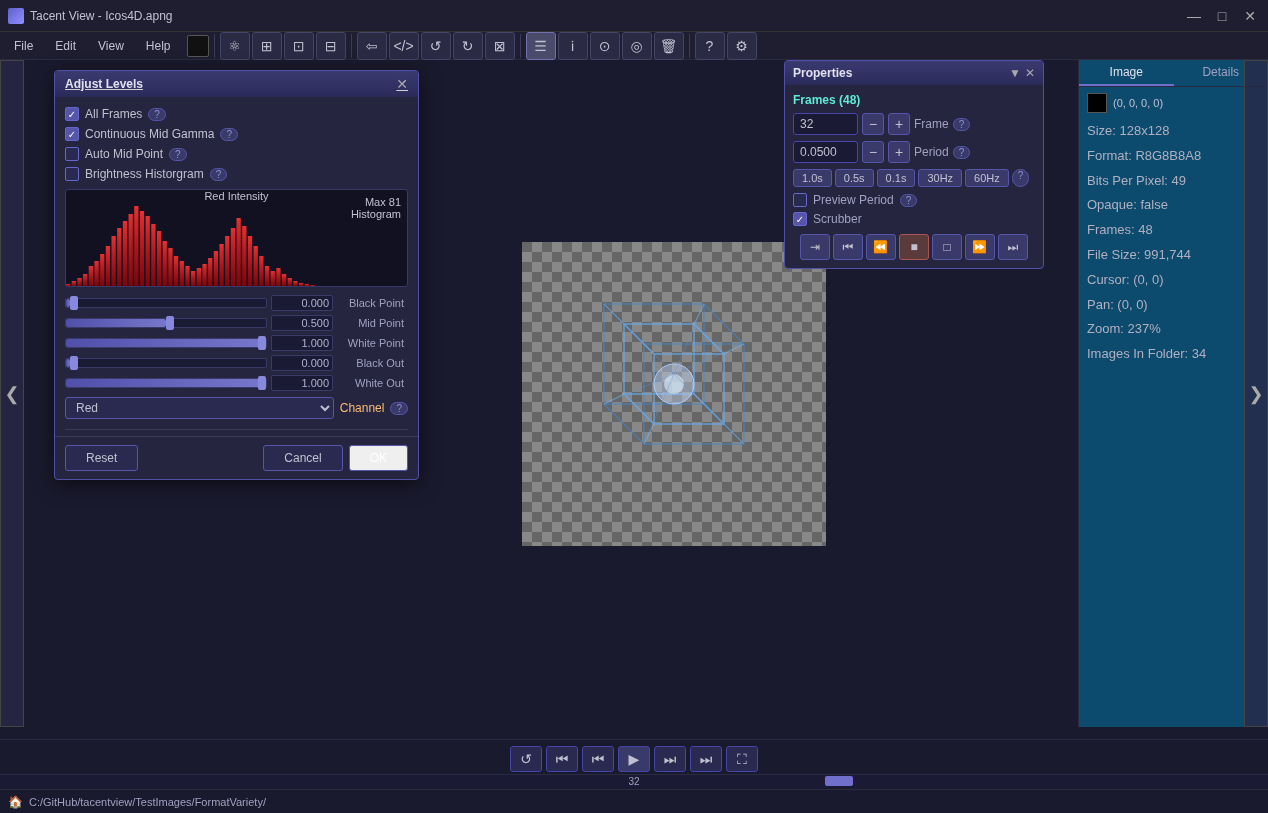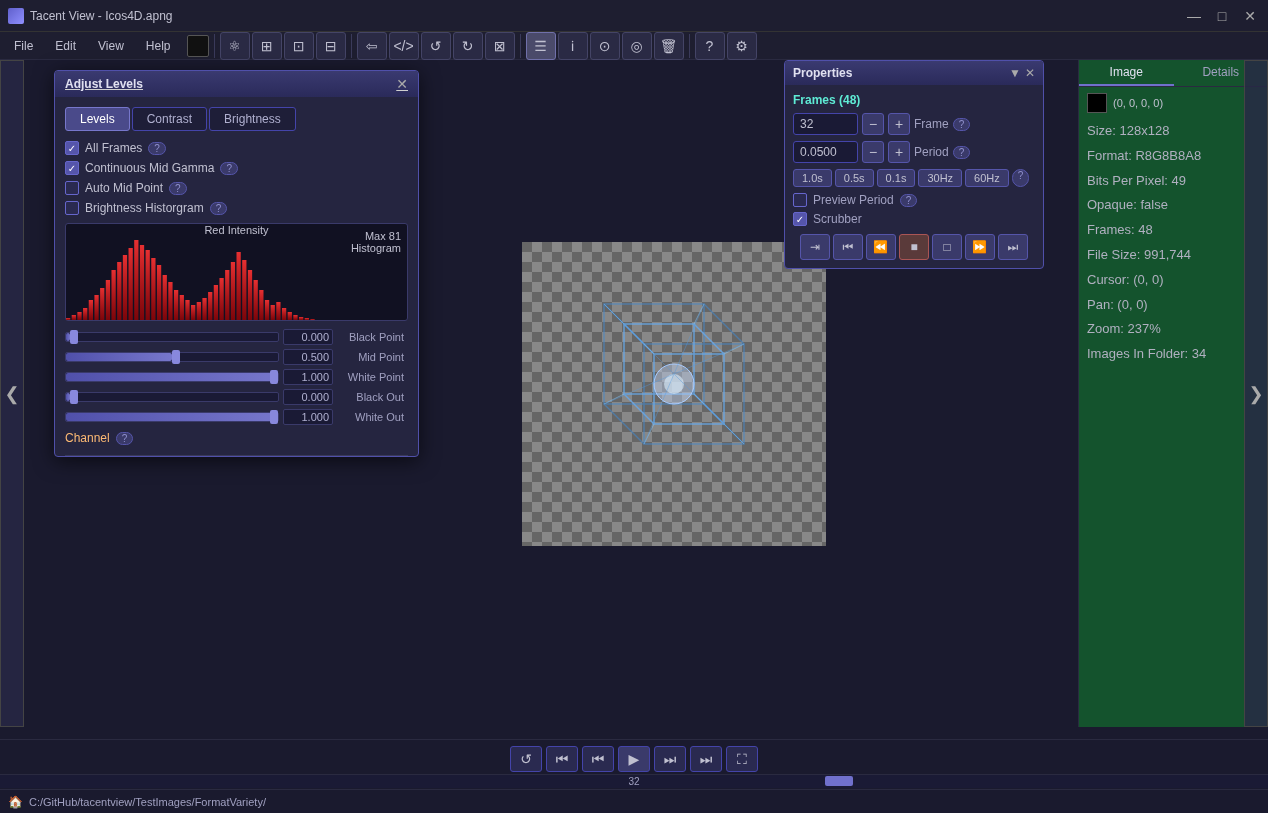--- a/index.html
+++ b/index.html
@@ -304,21 +304,21 @@
       position: absolute;
       top: 50%;
       transform: translateY(-50%);
       width: 8px;
       height: 14px;
       background: #8888dd;
       border-radius: 2px;
       cursor: pointer;
     }
     .slider-value {
-      width: 50px;
+      width: 62px;
       text-align: right;
       font-size: 11px;
       color: #b0b0d0;
       background: #1a1a35;
       border: 1px solid #3a3a6a;
       padding: 1px 3px;
       border-radius: 2px;
     }
     .slider-label {
       width: 75px;
@@ -482,21 +482,21 @@
       font-size: 12px;
     }
     .trans-btn.stop-btn { background: #5a3a3a; border-color: #aa5555; }
 
     
     .info-panel {
       position: absolute;
       right: 0;
       top: 0;
       width: 190px;
-      background: #14532d;
+      background: #0c4a6e;
       border-left: 1px solid #2a2a40;
       height: 100%;
       padding: 0;
     }
     .info-tabs {
       display: flex;
       border-bottom: 1px solid #2a2a40;
     }
     .info-tab {
       flex: 1;
@@ -658,25 +658,20 @@
 
   <div class="center-area">
 
     <div class="dialog">
       <div class="dialog-titlebar">
         <span class="dialog-title">Adjust Levels</span>
         <button class="dialog-close">✕</button>
       </div>
       <div class="dialog-body">
 
-        <div class="tab-bar">
-          <div class="tab active">Levels</div>
-          <div class="tab">Contrast</div>
-          <div class="tab">Brightness</div>
-        </div>
 
         <div class="checkbox-row">
           <div class="cb checked"></div>
           <span class="cb-label">All Frames</span>
           <span class="help-badge">?</span>
         </div>
         <div class="checkbox-row">
           <div class="cb checked"></div>
           <span class="cb-label">Continuous Mid Gamma</span>
           <span class="help-badge">?</span>
@@ -797,27 +792,43 @@
             <div class="slider-track">
               <div class="slider-fill" style="width:100%;"></div>
               <div class="slider-thumb" style="left:calc(100% - 8px);"></div>
             </div>
             <span class="slider-value">1.000</span>
             <span class="slider-label">White Out</span>
           </div>
         </div>
 
         <div class="channel-row">
+          <select class="channel-select">
+            <option>Red</option>
+            <option>Green</option>
+            <option>Blue</option>
+            <option>Alpha</option>
+            <option>All</option>
+          </select>
           <span style="font-size:12px;color:#fdba74;">Channel</span>
           <span class="help-badge">?</span>
         </div>
       </div>
 
       <div class="separator-h" style="margin:0 10px;"></div>
 
+      <div class="dialog-footer">
+        <div>
+          <button class="btn btn-secondary">Reset</button>
+        </div>
+        <div style="display:flex;gap:6px;">
+          <button class="btn btn-secondary">Cancel</button>
+          <button class="btn btn-primary">OK</button>
+        </div>
+      </div>
     </div>
 
     <div class="image-preview" style="margin-left: 80px;">
       <div class="image-preview-bg">
         <svg class="hypercube-svg" viewBox="0 0 260 260">
 
           <g stroke="#4488cc" stroke-width="1.5" fill="none" opacity="0.6">
             <rect x="60" y="40" width="100" height="100"></rect>
             <rect x="100" y="80" width="100" height="100"></rect>
 

